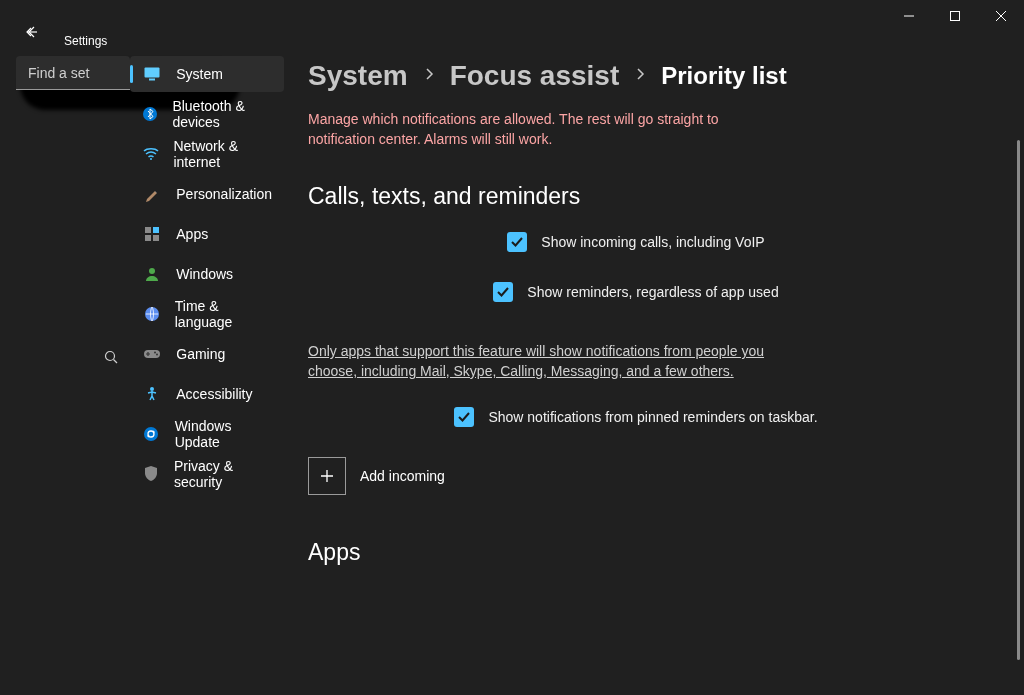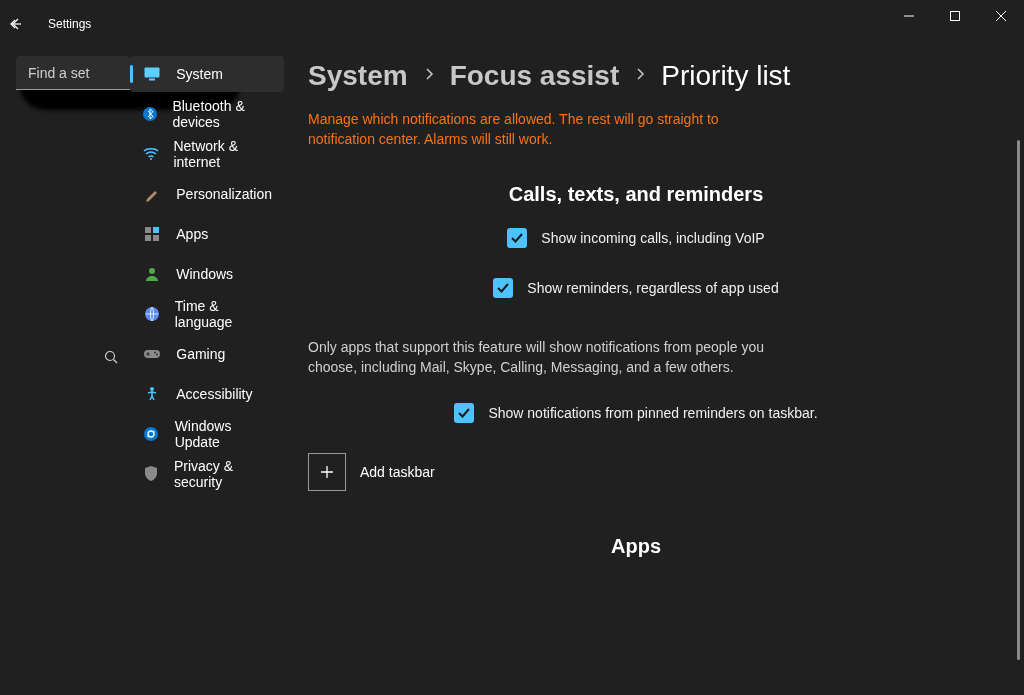--- a/index.html
+++ b/index.html
@@ -8,21 +8,22 @@
     background: #202020;
     color: #ffffff;
     width: 1024px;
     height: 695px;
     overflow: hidden;
     position: relative;
   }
   .titlebar {
     height: 48px;
     display: flex;
-    align-items: center;
+    align-items: flex-end;
+    padding-left: 16px;
     position: relative;
   }
   .back-btn {
     width: 32px; height: 32px;
     display: flex; align-items: center; justify-content: center;
     cursor: pointer;
     color: #fff;
   }
   .title-text {
     font-size: 12px;
@@ -142,40 +143,39 @@
     gap: 16px;
     margin-bottom: 18px;
   }
   .crumb-link {
     font-size: 28px;
     font-weight: 600;
     color: #c7c7c7;
     cursor: pointer;
   }
   .crumb-current {
-    font-size: 28px;
-    font-weight: 400;
+    font-size: 24px;
+    font-weight: 700;
     color: #fff;
   }
   .crumb-sep {
     color: #c7c7c7;
     font-size: 16px;
   }
   .description {
     font-size: 14px;
-    color: #f97316;
+    color: #fca5a5;
     max-width: 440px;
     line-height: 1.4;
     margin-bottom: 34px;
   }
   .section-heading {
-    font-size: 20px;
-    font-weight: 700;
+    font-size: 23px;
+    font-weight: 400;
     margin-bottom: 22px;
-    text-align: center;
   }
   .check-row {
     display: flex;
     align-items: center;
     gap: 14px;
     margin-bottom: 30px;
     cursor: pointer;
     justify-content: center;
   }
   .checkbox {
@@ -189,20 +189,21 @@
   .check-label {
     font-size: 14px;
     color: #f0f0f0;
   }
   .people-desc {
     font-size: 14px;
     color: #d0d0d0;
     max-width: 460px;
     line-height: 1.4;
     margin-bottom: 26px;
+    text-decoration: underline;
   }
   .add-contacts {
     display: flex;
     align-items: center;
     gap: 14px;
     margin-bottom: 44px;
     cursor: pointer;
   }
   .add-box {
     width: 38px; height: 38px;
@@ -418,20 +419,20 @@
       </span>
       <span class="check-label">Show notifications from pinned reminders on taskbar.</span>
     </div>
 
     <div class="add-contacts">
       <span class="add-box">
         <svg width="16" height="16" viewBox="0 0 16 16">
             <path d="M8 2v12M2 8h12" stroke="#fff" stroke-width="1.3"></path>
           </svg>
       </span>
-      <span class="add-label">Add taskbar</span>
+      <span class="add-label">Add incoming</span>
     </div>
 
     <h2 class="section-heading">Apps</h2>
   </main>
 </div>
 
 <div class="scrollbar-thumb"></div>
 
 </body></html>

